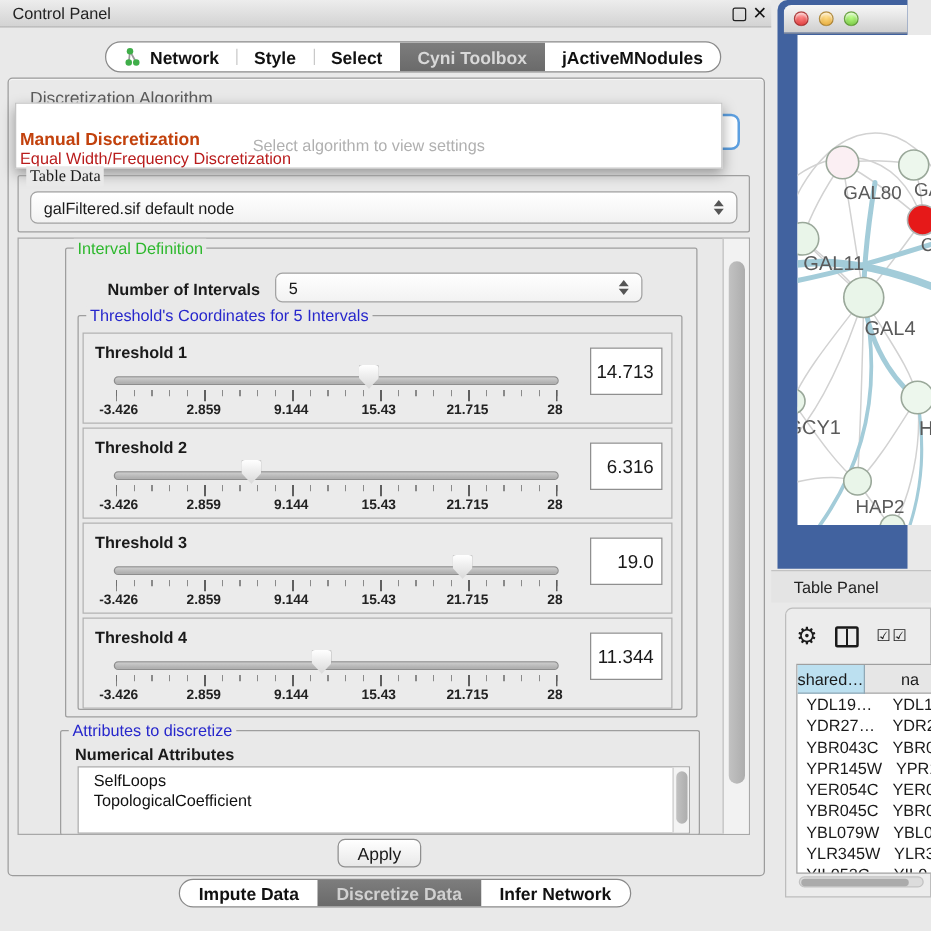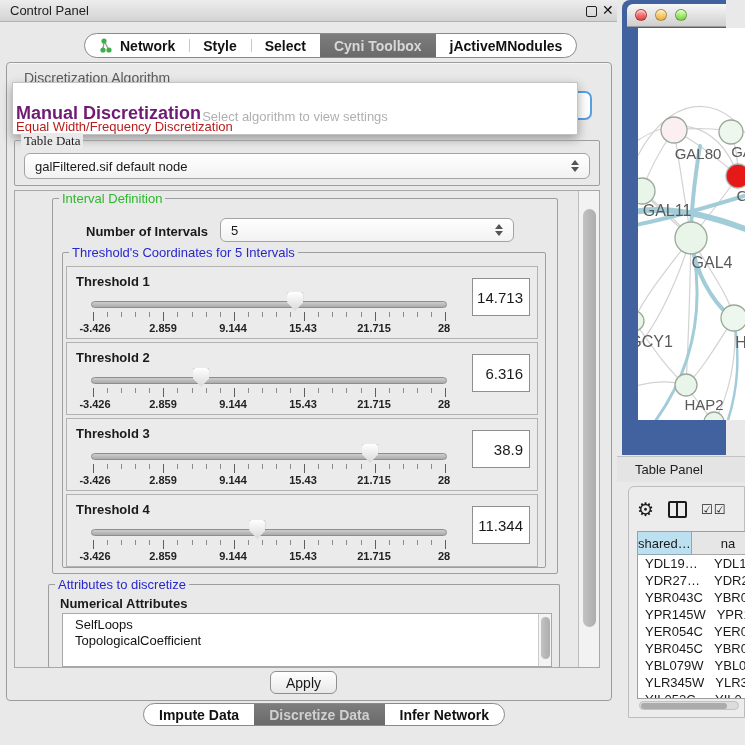--- a/index.html
+++ b/index.html
@@ -37,21 +37,21 @@
 
   .dim-group-title { left:24px; top:70px; font-size:14px; color:#5c5c5c; }
 
   .algo-combo { left:20px; top:91px; width:572px; height:29px; background:#fff;
     border:2.5px solid #5c9fe0; border-radius:7px; }
 
   .algo-popup { left:12px; top:82px; width:566px; height:53px; background:#fff;
     border:1px solid #c4c4c4; box-shadow:0 4px 10px rgba(0,0,0,.35); }
   .algo-ph { position:absolute; left:0; right:0; top:3px; text-align:center;
     color:#b0b0b0; font-size:13px;margin-top:23px; }
-  .algo-opt1 { position:absolute; left:3px; top:20px; font-size:18px; font-weight:700; color:#701a75; }
+  .algo-opt1 { position:absolute; left:3px; top:20px; font-size:14px; font-weight:700; color:#c2410c; }
   .algo-opt2 { position:absolute; left:3px; top:36px; font-size:13px; color:#b91c1c; }
 
   
   .group { border:1px solid #9e9e9e; border-radius:2px; }
   .group-title { position:absolute; top:-8px; left:6px; background:#e9e9e9;
     padding:0 3px; font-size:13px; }
   .t-green { color:#2db82d; }
   .t-blue  { color:#2727cc; }
   .t-black { color:#1a1a1a;font-family:Liberation Serif, serif; }
 
@@ -267,21 +267,21 @@
   <div class="track"></div>
   <div class="ticks-minor"></div>
   <div class="ticks-major"></div>
   <div class="thumb" style="left: 295.1px;"></div>
   <span class="tick-lab" style="left:28px">-3.426</span>
   <span class="tick-lab" style="left:96px">2.859</span>
   <span class="tick-lab" style="left:166px">9.144</span>
   <span class="tick-lab" style="left:236px">15.43</span>
   <span class="tick-lab" style="left:307px">21.715</span>
   <span class="tick-lab" style="left:377px">28</span>
-  <div class="valbox">38.9</div>
+  <div class="valbox">19.0</div>
 </div>
 
 <div class="abs thresh-panel" style="top:494px">
   <span class="thr-label">Threshold 4</span>
   <div class="track"></div>
   <div class="ticks-minor"></div>
   <div class="ticks-major"></div>
   <div class="thumb" style="left: 182.4px;"></div>
   <span class="tick-lab" style="left:28px">-3.426</span>
   <span class="tick-lab" style="left:96px">2.859</span>

